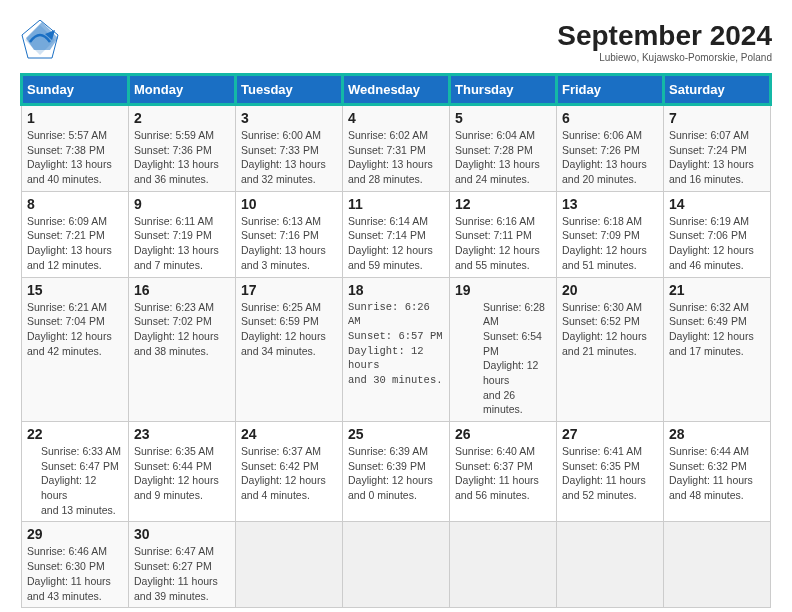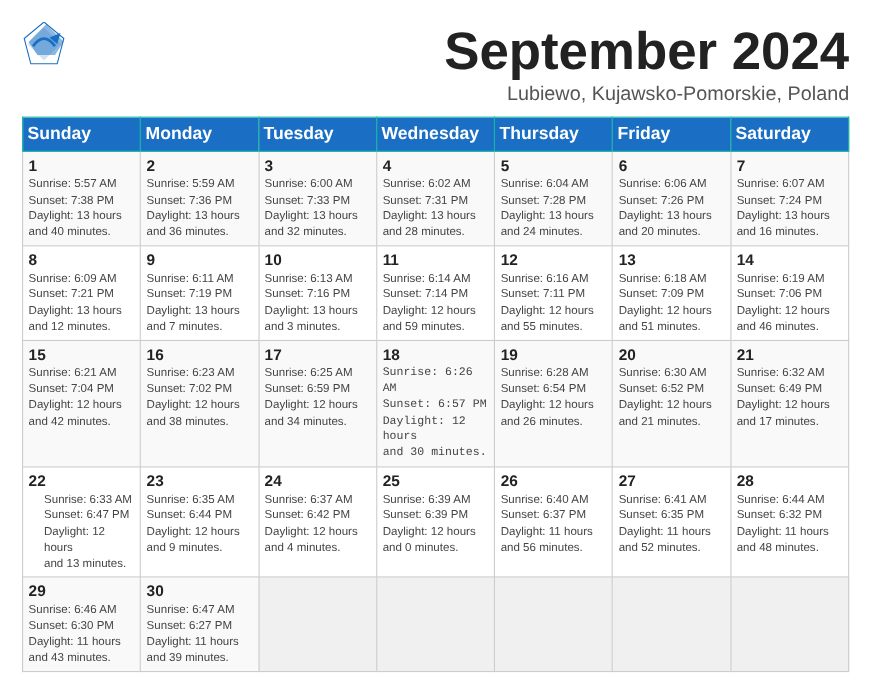--- a/index.html
+++ b/index.html
@@ -32,41 +32,41 @@
     .logo-text .general { color: #333; }
     .logo-text .blue { color: #1a6fc4; }
     .logo-icon {
       width: 40px;
       height: 40px;
     }
     .title-block {
       text-align: right;
     }
     .month-title {
-      font-size: 48px;
+      font-size: 28px;
       font-weight: bold;
       color: #222;
     }
     .location {
-      font-size: 18px;
+      font-size: 10px;
       color: #555;
     }
     table {
       width: 100%;
       border-collapse: collapse;
       font-size: 11px;
     }
     thead tr th {
       background: #1a6fc4;
       color: #fff;
       padding: 6px 4px;
       text-align: left;
-      font-size: 16px;
+      font-size: 13px;
       font-weight: bold;
-      border: 1px solid #14b8a6;
+      border: 3px solid #14b8a6;
     }
     tbody tr td {
       border: 1px solid #ccc;
       padding: 4px 5px;
       vertical-align: top;
       min-height: 80px;
       height: 85px;
       width: calc(100% / 7);
       background: #fff;
     }
@@ -247,21 +247,21 @@
         </td>
         <td>
           <span class="day-num">18</span>
           <div class="day-info" style="white-space: pre-line; font-family: Liberation Mono, monospace;">Sunrise: 6:26 AM
 Sunset: 6:57 PM
 Daylight: 12 hours
 and 30 minutes.</div>
         </td>
         <td>
           <span class="day-num">19</span>
-          <div class="day-info" style="white-space: pre-line;">Sunrise: 6:28 AM
+          <div class="day-info" style="white-space: pre-line; margin-left: 28px;">Sunrise: 6:28 AM
 Sunset: 6:54 PM
 Daylight: 12 hours
 and 26 minutes.</div>
         </td>
         <td>
           <span class="day-num">20</span>
           <div class="day-info" style="white-space: pre-line;">Sunrise: 6:30 AM
 Sunset: 6:52 PM
 Daylight: 12 hours
 and 21 minutes.</div>

